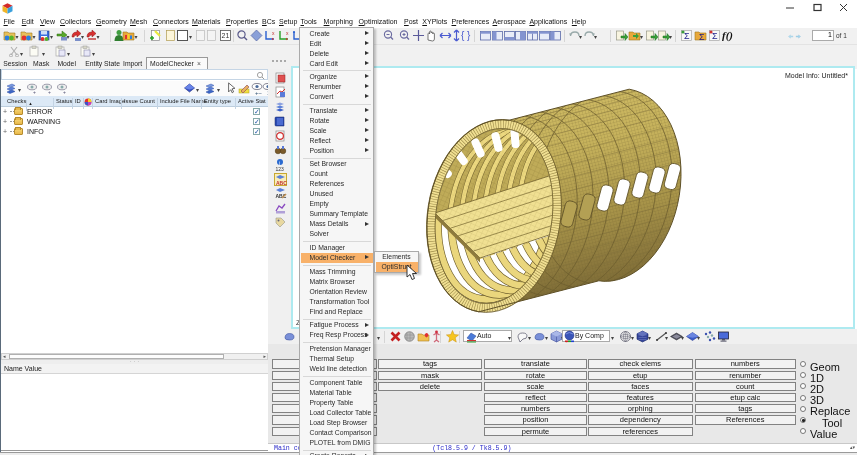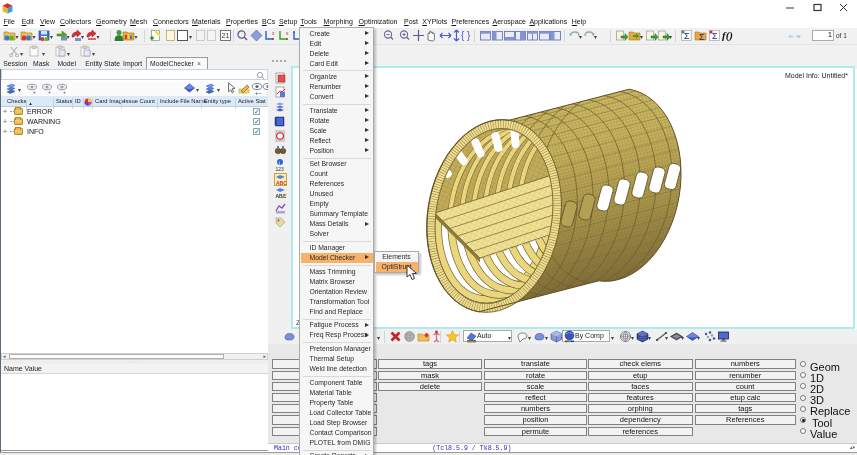--- a/index.html
+++ b/index.html
@@ -758,21 +758,21 @@
     <div class="pbtn" style="left:426.5px;top:26.5px;width:101.5px">renumber</div>
     <div class="pbtn" style="left:426.5px;top:37.69999999999999px;width:101.5px">count</div>
     <div class="pbtn" style="left:426.5px;top:48.89999999999998px;width:101.5px">etup calc</div>
     <div class="pbtn" style="left:426.5px;top:60.10000000000002px;width:101.5px">tags</div>
     <div class="pbtn" style="left:426.5px;top:71.30000000000001px;width:101.5px">References</div>
     <div class="rrow" style="left:532px;top:16.5px"><span class="rc"></span><span style="margin-left:10px">Geom</span></div>
     <div class="rrow" style="left:532px;top:27.69999999999999px"><span class="rc"></span><span style="margin-left:10px">1D</span></div>
     <div class="rrow" style="left:532px;top:38.89999999999998px"><span class="rc"></span><span style="margin-left:10px">2D</span></div>
     <div class="rrow" style="left:532px;top:50.10000000000002px"><span class="rc"></span><span style="margin-left:10px">3D</span></div>
     <div class="rrow" style="left:532px;top:61.30000000000001px"><span class="rc"></span><span style="margin-left:10px">Replace</span></div>
-    <div class="rrow" style="left:532px;top:72.5px"><span class="rc on"></span><span style="margin-left:12px">Tool</span></div>
+    <div class="rrow" style="left:532px;top:72.5px"><span class="rc on"></span><span style="margin-left:22px">Tool</span></div>
     <div class="rrow" style="left:532px;top:83.69999999999999px"><span class="rc"></span><span style="margin-left:10px">Value</span></div>
   </div>
 <div id="statusbar" class="abs">
     <span id="statustext">Main command window&nbsp;&nbsp;&nbsp;&nbsp;&nbsp;&nbsp;&nbsp;&nbsp;&nbsp;&nbsp;&nbsp;&nbsp;&nbsp;&nbsp;&nbsp;&nbsp;&nbsp;&nbsp;&nbsp;&nbsp;&nbsp;(Tcl8.5.9 / Tk8.5.9)</span>
     <span class="abs" style="right:2px;top:0px;font-size:5px;color:#555">▴▾</span>
   </div>
 <div id="bottomedge" class="abs"></div>
 <div id="toolsmenu" class="abs">
     <div class="mi" style="top:0.50px">Create<span class="ar"></span></div>
     <div class="mi" style="top:10.50px">Edit<span class="ar"></span></div>

